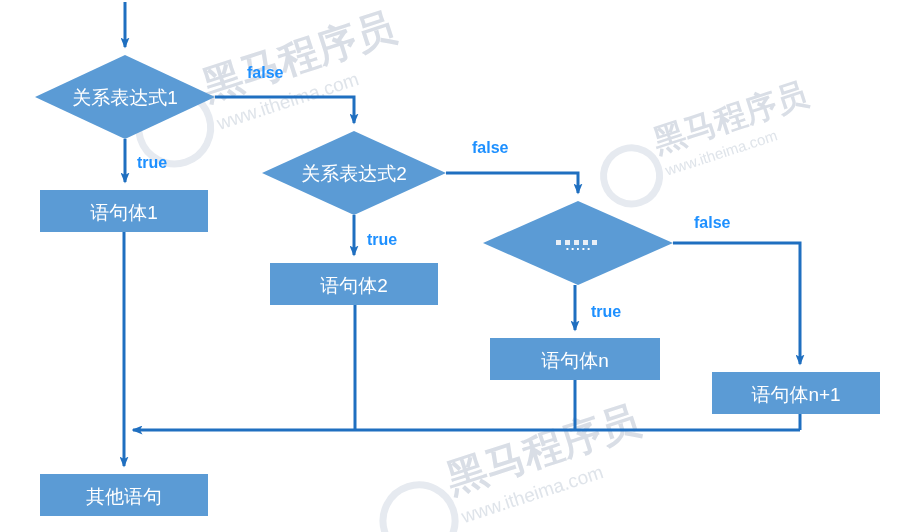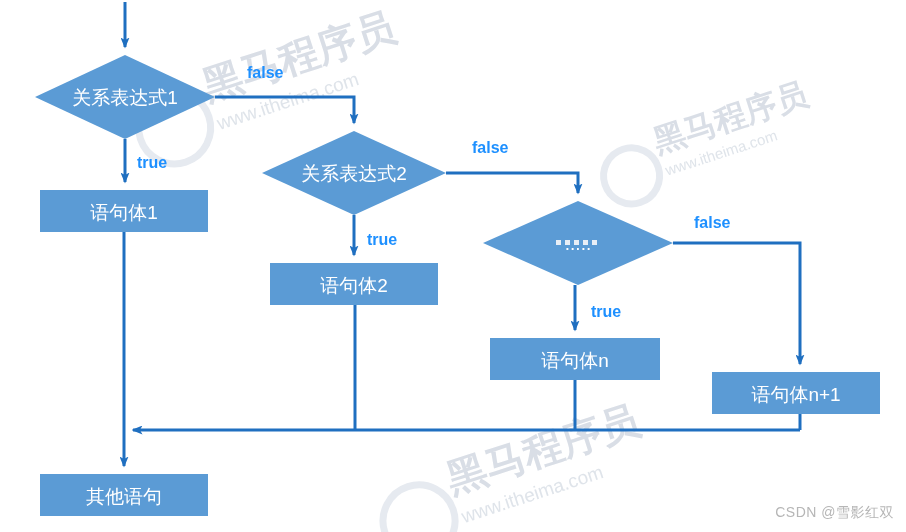--- a/index.html
+++ b/index.html
@@ -188,14 +188,13 @@
     <g>
       <text class="edge-label" x="247" y="72">false</text>
       <text class="edge-label" x="137" y="162">true</text>
       <text class="edge-label" x="472" y="147">false</text>
       <text class="edge-label" x="367" y="239">true</text>
       <text class="edge-label" x="694" y="222">false</text>
       <text class="edge-label" x="591" y="311">true</text>
     </g>
   </svg>
 
-  <div id="credit">CSDN @雪影红双</div>
 </div>
 
 </body></html>

